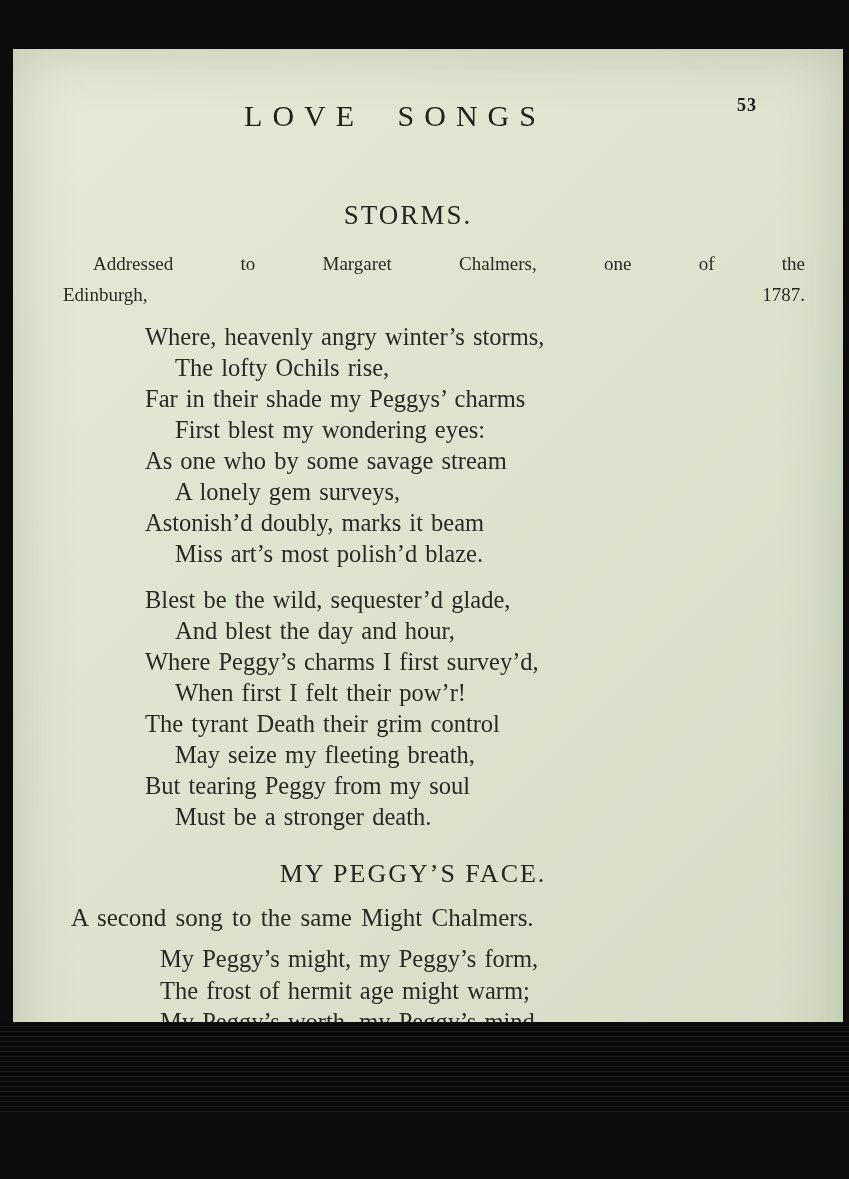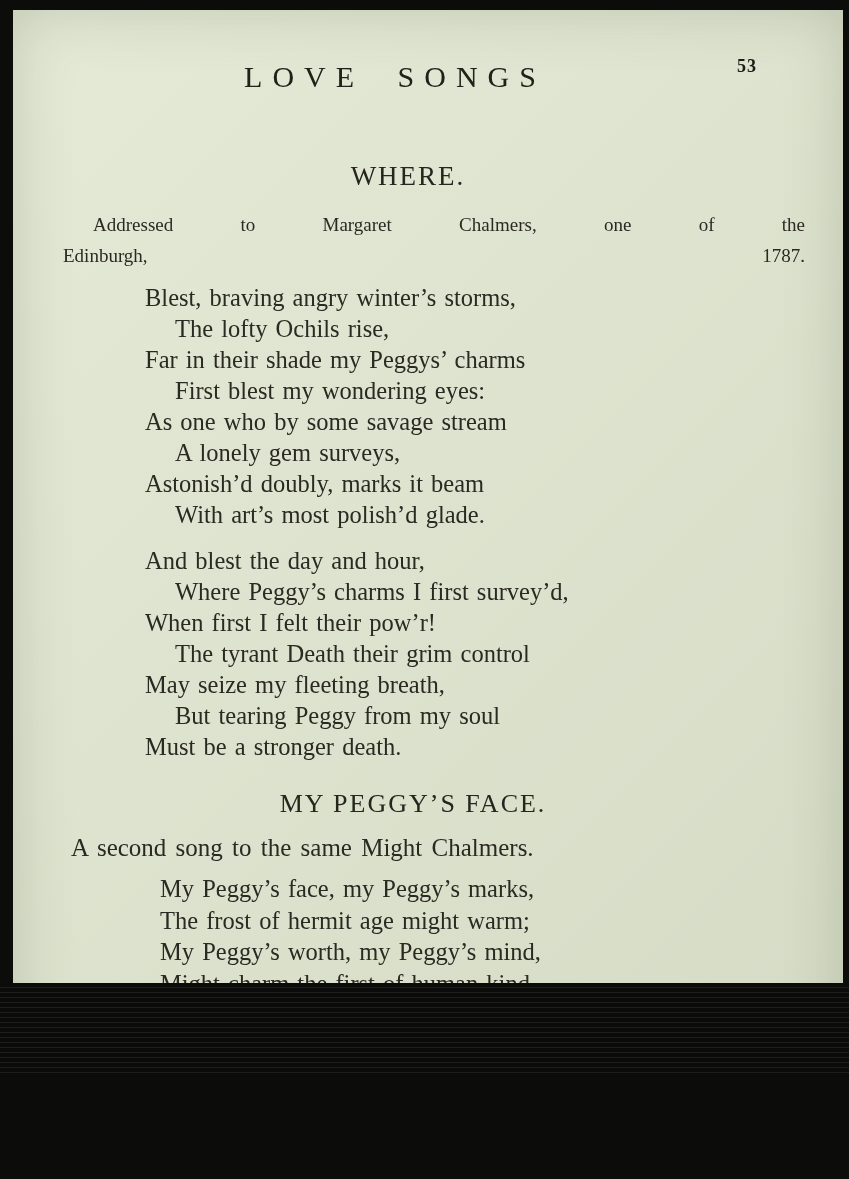--- a/index.html
+++ b/index.html
@@ -7,20 +7,21 @@
     width: 849px; height: 1179px;
     background: #0c0c0a;
     font-family: "Liberation Serif", serif;
     overflow: hidden;
   }
   .scan {
     position: relative;
     width: 849px; height: 1073px;
     background: #0c0c0a;
     overflow: hidden;
+    margin-top: 39px;
   }
   
   .paper {
     position: absolute;
     left: 13px; top: 10px;
     width: 830px; height: 1079px;
     background: linear-gradient(135deg, #e5ead6 0%, #dfe4d0 40%, #d5dbc5 100%);
     box-shadow: inset 0 0 60px rgba(70, 80, 55, 0.22);
     color: #2a2922;
   }
@@ -130,55 +131,56 @@
 
 <div class="scan">
   <div class="paper">
 
     <div class="header-row">
       <div class="running-head">LOVE SONGS</div>
       <div class="page-number">53</div>
     </div>
 
     <div class="song-title">
-      <div>WHERE.</div>
+      <div>STORMS.</div>
     </div>
 
     <div class="intro">
         <div class="intro-line">Addressed to Margaret Chalmers, one of the</div>
         <div class="intro-line">Edinburgh, 1787.</div>
       </div>
 
     <div class="stanza">
-        <div class="poem-line">Blest, braving angry winter’s storms,</div>
+        <div class="poem-line">Where, heavenly angry winter’s storms,</div>
         <div class="poem-line">The lofty Ochils rise,</div>
         <div class="poem-line">Far in their shade my Peggys’ charms</div>
         <div class="poem-line">First blest my wondering eyes:</div>
         <div class="poem-line">As one who by some savage stream</div>
         <div class="poem-line">A lonely gem surveys,</div>
         <div class="poem-line">Astonish’d doubly, marks it beam</div>
-        <div class="poem-line">With art’s most polish’d glade.</div>
+        <div class="poem-line">Miss art’s most polish’d blaze.</div>
       </div>
 
     <div class="stanza">
+        <div class="poem-line">Blest be the wild, sequester’d glade,</div>
         <div class="poem-line">And blest the day and hour,</div>
         <div class="poem-line">Where Peggy’s charms I first survey’d,</div>
         <div class="poem-line">When first I felt their pow’r!</div>
         <div class="poem-line">The tyrant Death their grim control</div>
         <div class="poem-line">May seize my fleeting breath,</div>
         <div class="poem-line">But tearing Peggy from my soul</div>
         <div class="poem-line">Must be a stronger death.</div>
       </div>
 
     <div class="song2-title">MY PEGGY’S FACE.</div>
 
     <div class="intro2">A second song to the same Might Chalmers.</div>
 
     <div class="verse2">
-        <div class="poem-line">My Peggy’s face, my Peggy’s marks,</div>
+        <div class="poem-line">My Peggy’s might, my Peggy’s form,</div>
         <div class="poem-line">The frost of hermit age might warm;</div>
         <div class="poem-line">My Peggy’s worth, my Peggy’s mind,</div>
         <div class="poem-line">Might charm the first of human kind.</div>
         <div class="poem-line">I love my Peggy’s angel air,</div>
         <div class="poem-line">Her face so truly, heavenly fair,</div>
       </div>
 
   </div>
 
   <div class="bottom-band"></div>

